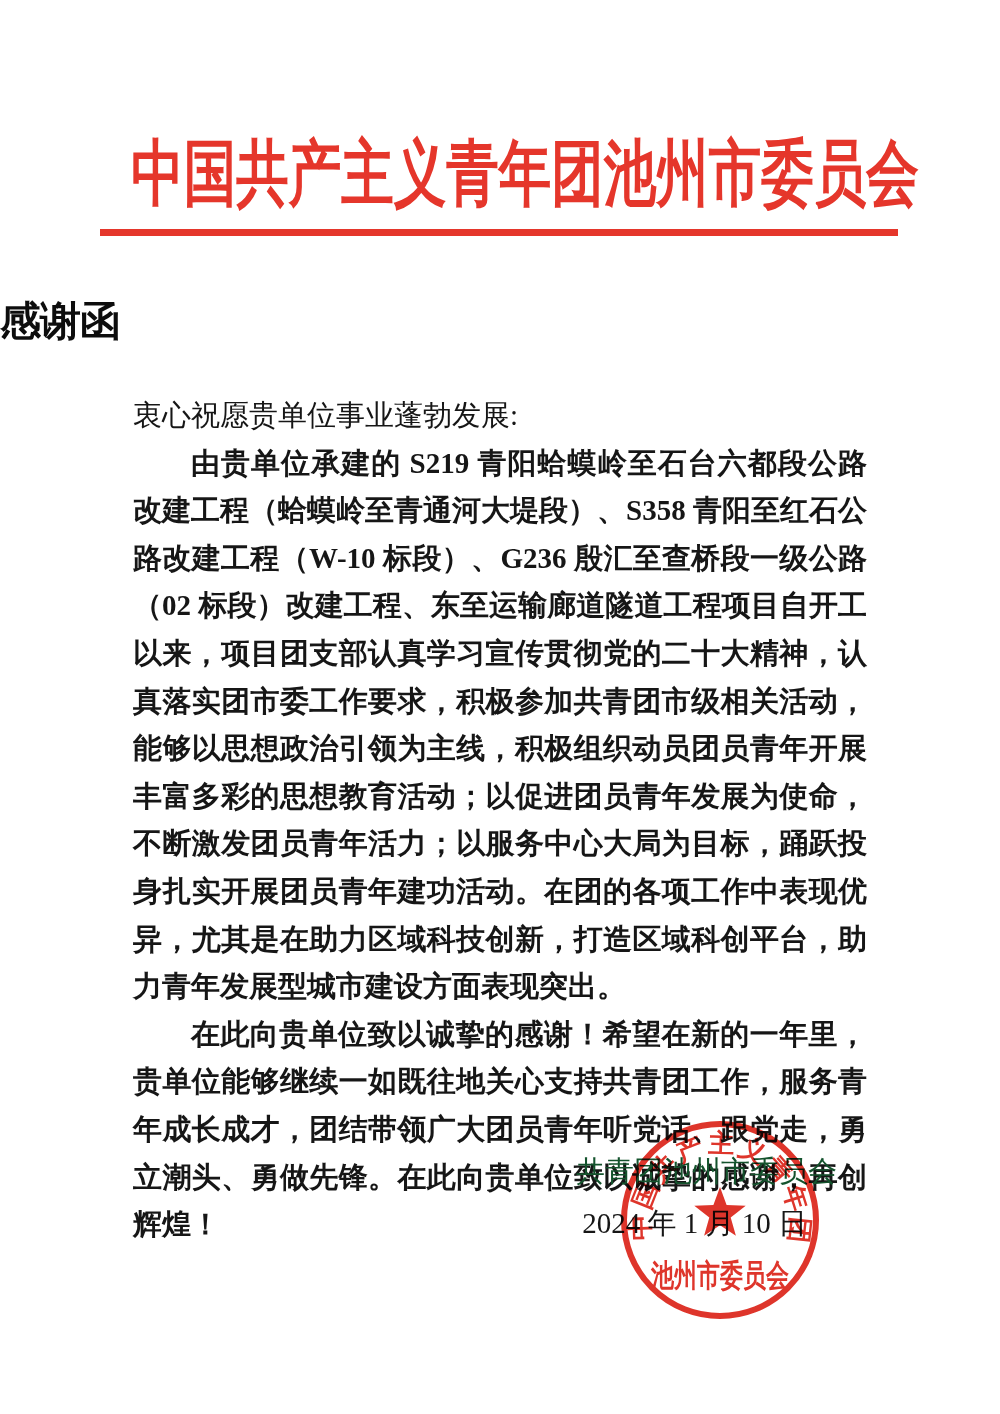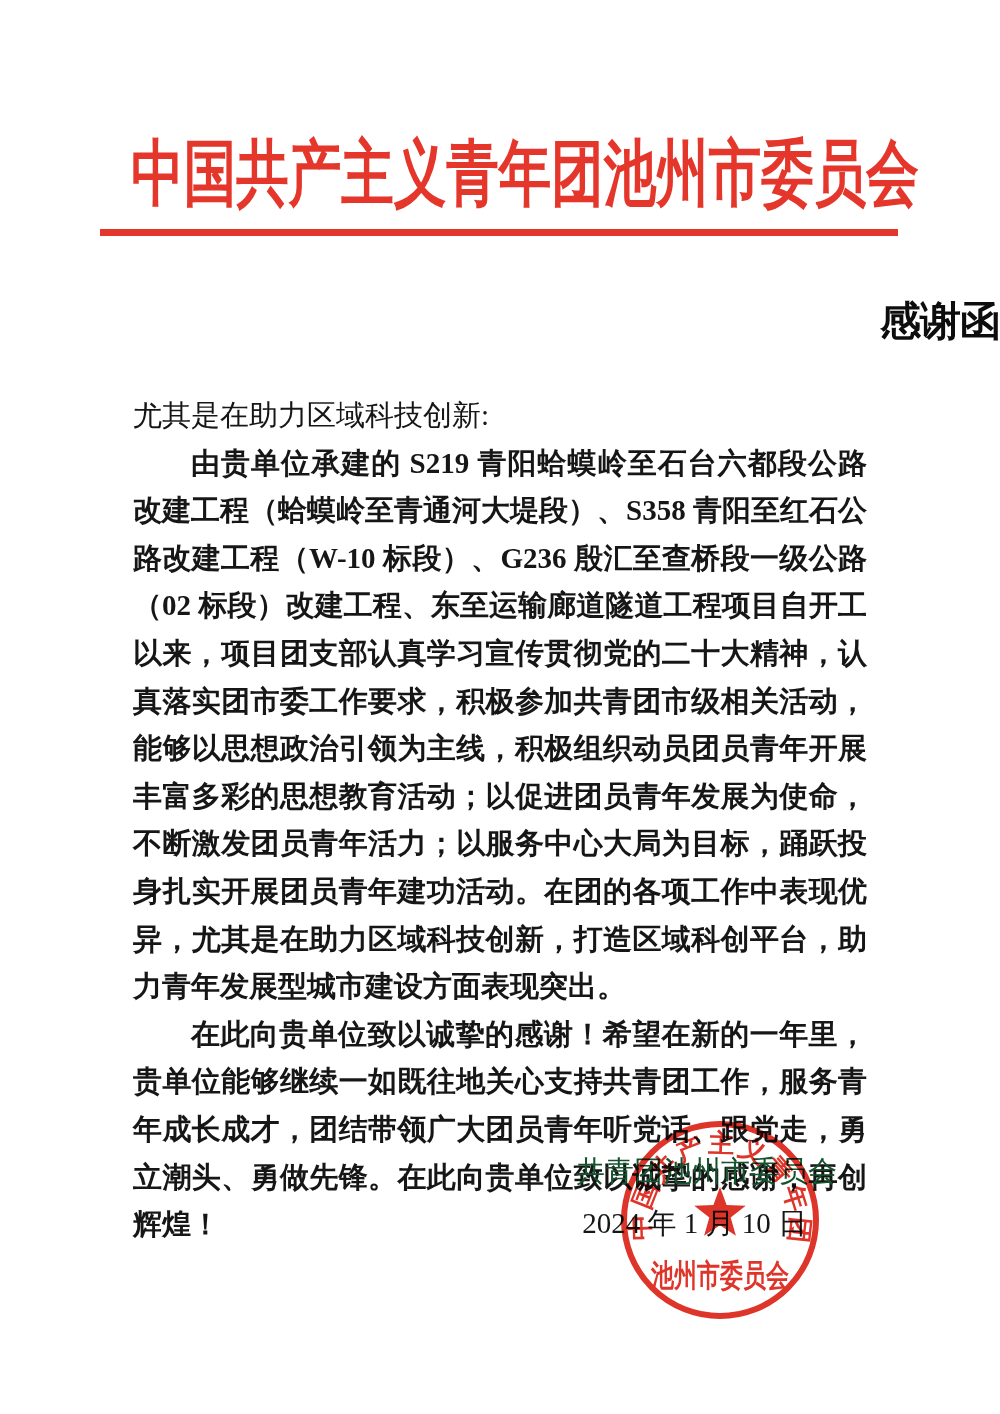--- a/index.html
+++ b/index.html
@@ -35,21 +35,21 @@
   .red-rule {
     position: absolute;
     top: 229px; left: 100px;
     width: 798px; height: 7px;
     background: #e5362b;
   }
   
   .doc-title {
     position: absolute;
     top: 294px; left: 0; width: 1000px;
-    text-align: right;
+    text-align: left;
     font-size: 41px;
     font-weight: bold;
     color: #0d0d0d;
     letter-spacing: -1px;
   }
   
   .body-text {
     position: absolute;
     top: 392px; left: 133px;
     width: 734px;
@@ -98,21 +98,21 @@
 <div class="page">
 
   <div class="letterhead-wrap">
     <div class="letterhead">中国共产主义青年团池州市委员会</div>
   </div>
   <div class="red-rule"></div>
 
   <div class="doc-title">感谢函</div>
 
   <div class="body-text">
-    <p class="salutation">尤其是在助力区域科技创新:</p>
+    <p class="salutation">衷心祝愿贵单位事业蓬勃发展:</p>
     <p class="para">由贵单位承建的 S219 青阳蛤蟆岭至石台六都段公路改建工程（蛤蟆岭至青通河大堤段）、S358 青阳至红石公路改建工程（W-10 标段）、G236 殷汇至查桥段一级公路（02 标段）改建工程、东至运输廊道隧道工程项目自开工以来，项目团支部认真学习宣传贯彻党的二十大精神，认真落实团市委工作要求，积极参加共青团市级相关活动，能够以思想政治引领为主线，积极组织动员团员青年开展丰富多彩的思想教育活动；以促进团员青年发展为使命，不断激发团员青年活力；以服务中心大局为目标，踊跃投身扎实开展团员青年建功活动。在团的各项工作中表现优异，尤其是在助力区域科技创新，打造区域科创平台，助力青年发展型城市建设方面表现突出。</p>
     <p class="para">在此向贵单位致以诚挚的感谢！希望在新的一年里，贵单位能够继续一如既往地关心支持共青团工作，服务青年成长成才，团结带领广大团员青年听党话、跟党走，勇立潮头、勇做先锋。在此向贵单位致以诚挚的感谢，再创辉煌！</p>
   </div>
 
   <div class="signature">共青团池州市委员会</div>
   <div class="sign-date">2024 年 1 月 10 日</div>
 
   <div class="seal">
     <svg viewBox="0 0 212 212" xmlns="http://www.w3.org/2000/svg">
       <defs>

